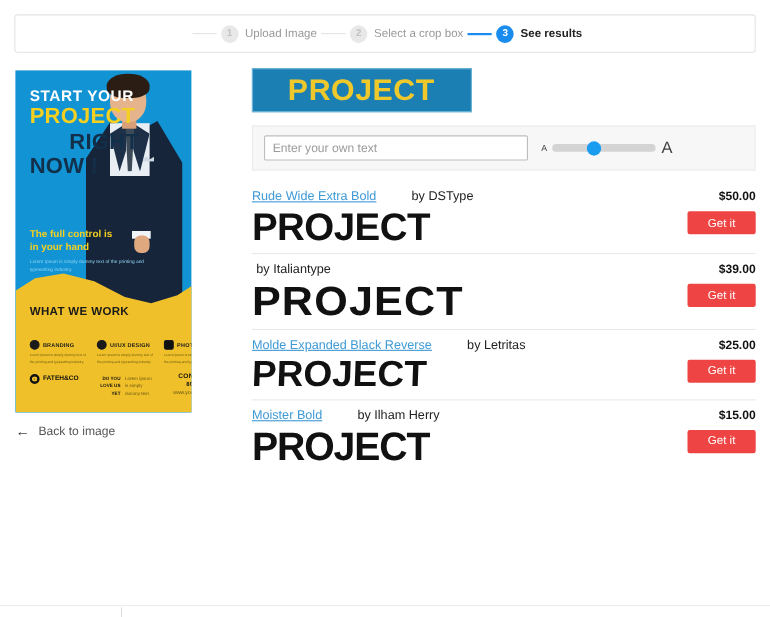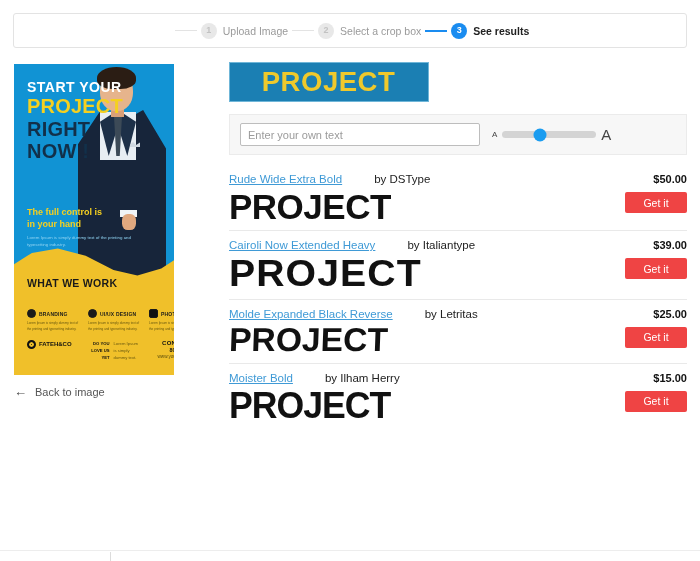--- a/index.html
+++ b/index.html
@@ -40,21 +40,21 @@
 
   .poster {
     width: 160px; height: 311px;
     background: #1193d4;
     position: relative; overflow: hidden;
   }
   .poster-head { position: absolute; left: 13px; top: 16px; width: 120px; }
   .ph-line { font-weight: 700; letter-spacing: .2px; line-height: 1.08; }
   .ph-1 { font-size: 14px; color: #ffffff; letter-spacing: .5px; }
   .ph-2 { font-size: 20px; color: #f5d020; margin-top: 1px; }
-  .ph-3 { font-size: 20px; color: #12304a; margin-top: 1px; }
+  .ph-3 { font-size: 20px; color: #12304a; margin-top: 1px; margin-left: 36px; }
   .ph-4 { font-size: 20px; color: #12304a; margin-top: 1px; }
 
   .poster-sub {
     position: absolute; left: 13px; top: 142px; width: 112px;
     font-size: 9px; font-weight: 700; color: #f5d020; line-height: 1.35;
   }
   .poster-lorem {
     position: absolute; left: 13px; top: 170px; width: 115px;
     font-size: 4.4px; color: #8fd3f2; line-height: 1.6;
   }
@@ -378,21 +378,20 @@
           <a class="fi-name">Rude Wide Extra Bold</a>
           <span class="fi-by">by DSType</span>
         </div>
         <div class="fi-price">$50.00</div>
         <button class="fi-get">Get it</button>
         <div class="fi-sample sample-0">PROJECT</div>
       </div>
 
       <div class="font-item">
         <div class="fi-head">
-          <a class="fi-name">Cairoli Now Extended Heavy</a>
           <span class="fi-by">by Italiantype</span>
         </div>
         <div class="fi-price">$39.00</div>
         <button class="fi-get">Get it</button>
         <div class="fi-sample sample-1">PROJECT</div>
       </div>
 
       <div class="font-item">
         <div class="fi-head">
           <a class="fi-name">Molde Expanded Black Reverse</a>

